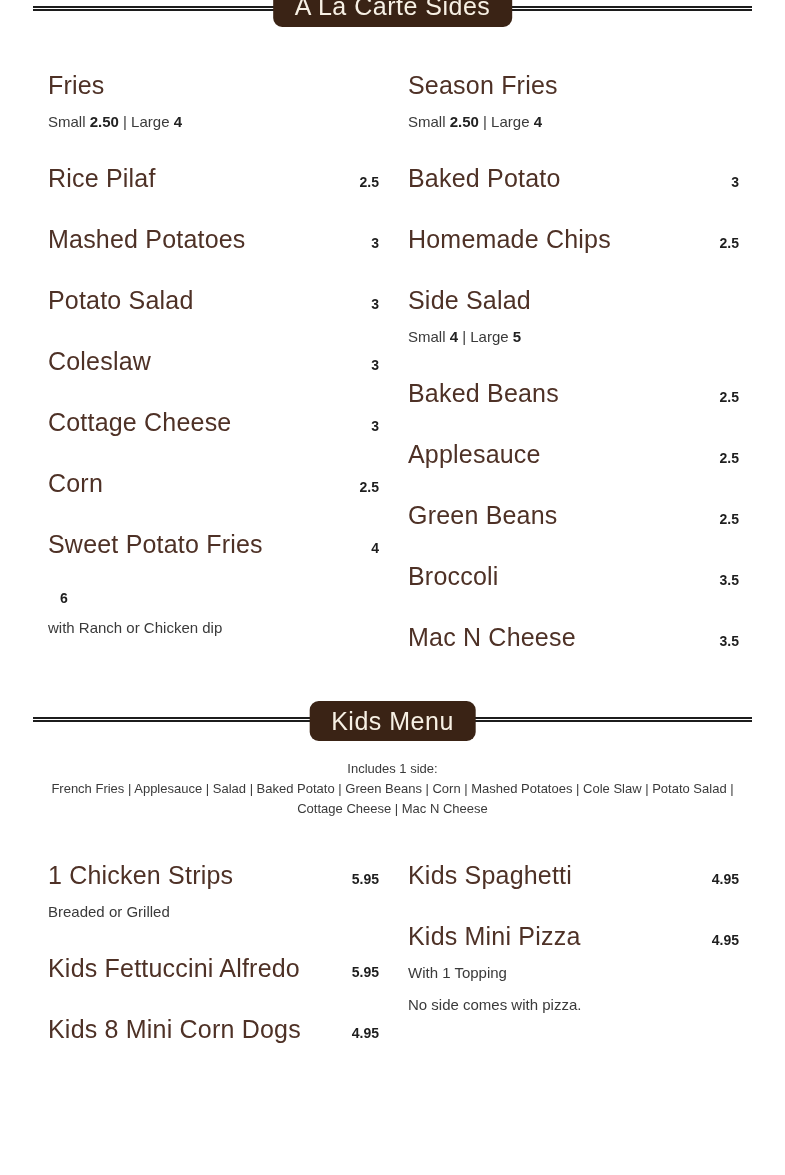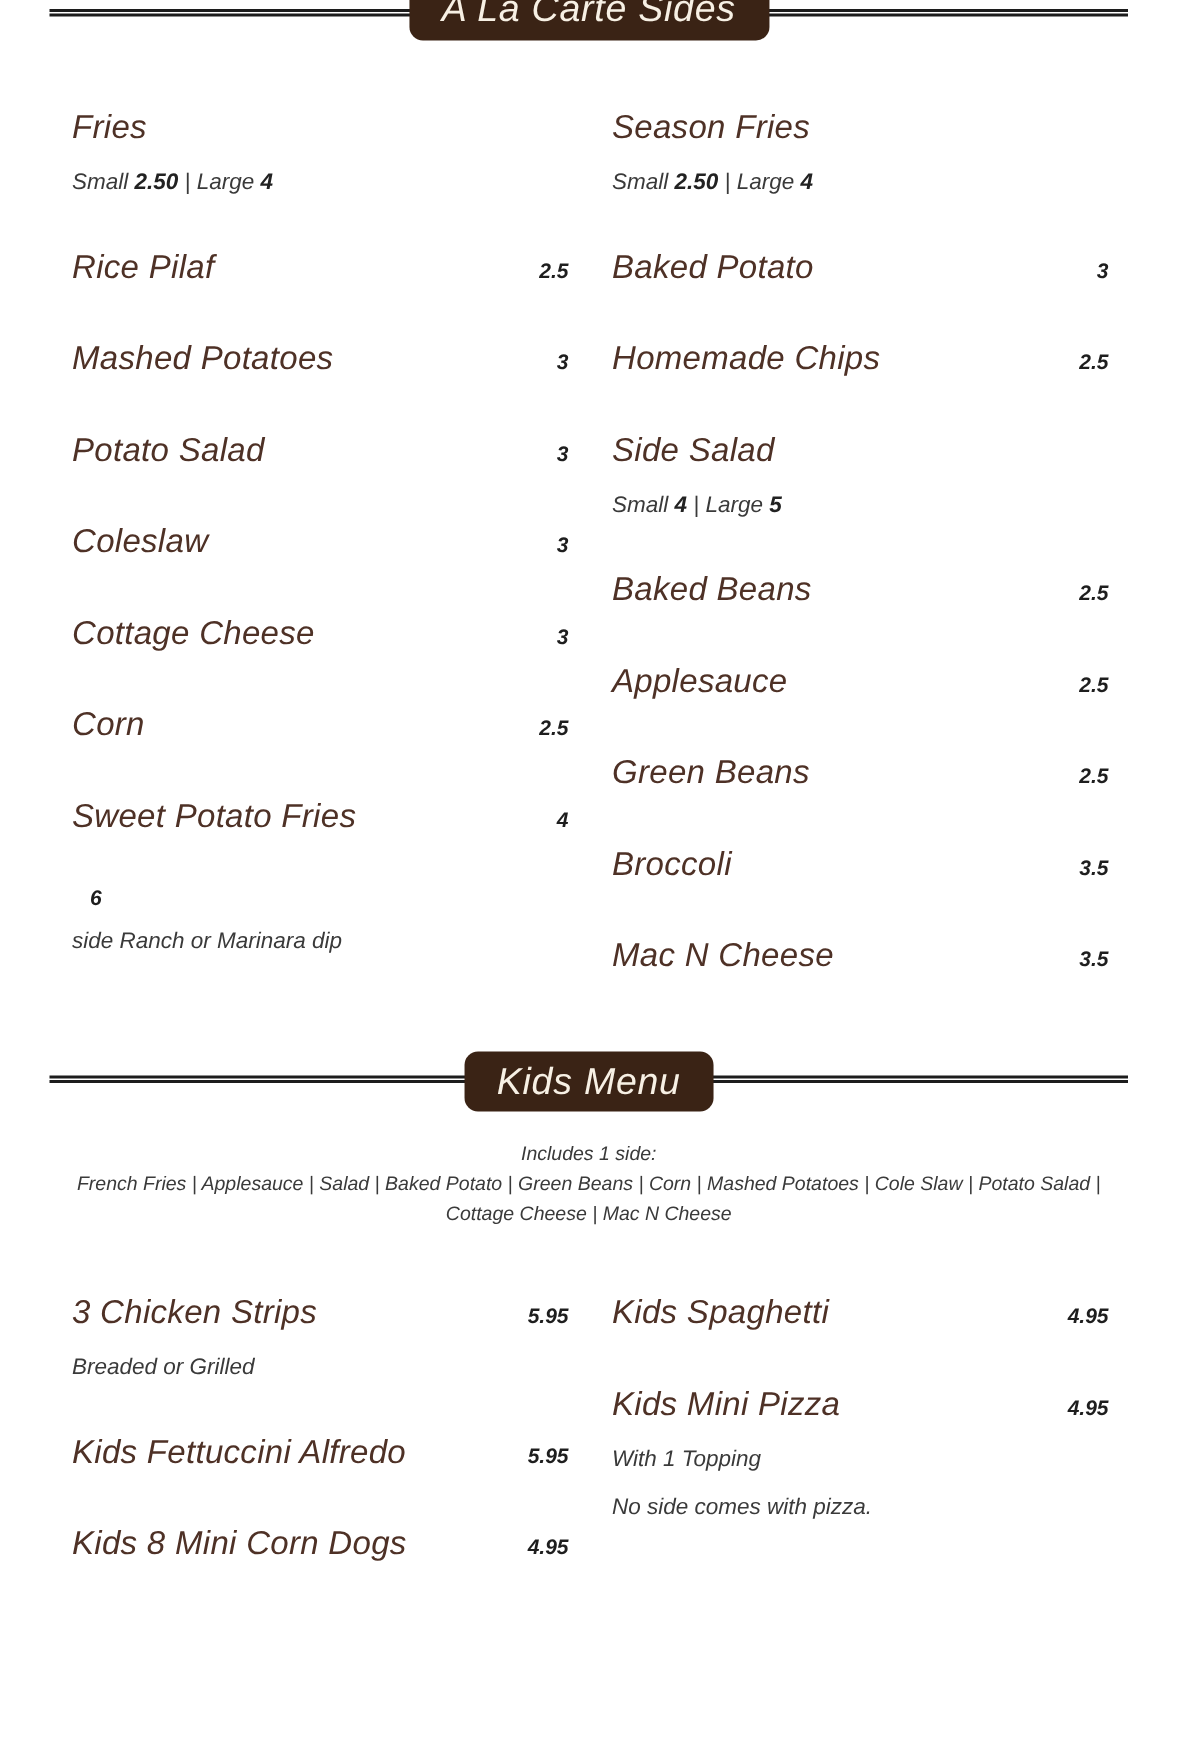--- a/index.html
+++ b/index.html
@@ -3,21 +3,21 @@
 <meta charset="utf-8">
 <style>
   * { margin: 0; padding: 0; box-sizing: border-box; }
   html, body { background: #ffffff; }
   body {
     width: 785px; height: 1175px;
     position: relative;
     overflow: hidden;
     font-family: "Liberation Sans", sans-serif;
   }
-  .page { width: 785px; height: 1175px; overflow: hidden; position: relative; background: #fff; font-style: italic; }
+  .page { width: 785px; height: 1175px; overflow: hidden; position: relative; background: #fff; }
 
   
   .banner { position: relative; }
   .banner .rule {
     position: absolute; left: 33px; right: 33px;
     height: 5px;
     border-top: 2px solid #1c1c1c;
     border-bottom: 2px solid #1c1c1c;
   }
   .banner .pill {
@@ -46,21 +46,21 @@
     margin: 0 46px 0 48px;
   }
   .menu-grid.alacarte { margin-top: 42px; }
   .menu-grid.kids-grid { margin-top: 41px; }
 
   .menu-item { margin-bottom: 31px; }
   .item-row {
     display: flex; justify-content: space-between; align-items: baseline;
   }
   .item-name {
-    font-size: 22px; line-height: 30px;
+    font-size: 25px; line-height: 30px;
     color: #4e3126; letter-spacing: 0.2px;
   }
   .item-price {
     font-size: 14px; font-weight: 700; color: #1e1e1e;
     padding-left: 12px; white-space: nowrap;
   }
   .item-desc {
     margin-top: 12px;
     font-size: 15px; line-height: 20px; color: #3a3a3a;
   }
@@ -141,21 +141,21 @@
         <div class="menu-item">
           <div class="item-row">
             <span class="item-name">Sweet Potato Fries</span>
             <span class="item-price">4</span>
           </div>
         </div>
         <div class="menu-item">
           <div class="item-row">
             <span class="item-price">6</span>
           </div>
-          <div class="item-desc"><span>side Ranch or Marinara dip</span></div>
+          <div class="item-desc"><span>with Ranch or Chicken dip</span></div>
         </div>
       </div>
     <div class="menu-col">
         <div class="menu-item">
           <div class="item-row">
             <span class="item-name">Season Fries</span>
           </div>
           <div class="item-desc"><span>Small </span><b>2.50</b><span> | Large </span><b>4</b></div>
         </div>
         <div class="menu-item">
@@ -221,21 +221,21 @@
 
   <div class="includes">
     <span class="includes-label">Includes 1 side:</span>
     <span>French Fries | Applesauce | Salad | Baked Potato | Green Beans | Corn | Mashed Potatoes | Cole Slaw | Potato Salad | Cottage Cheese | Mac N Cheese</span>
   </div>
 
   <div class="menu-grid kids-grid">
     <div class="menu-col">
         <div class="menu-item">
           <div class="item-row">
-            <span class="item-name">3 Chicken Strips</span>
+            <span class="item-name">1 Chicken Strips</span>
             <span class="item-price">5.95</span>
           </div>
           <div class="item-desc"><span>Breaded or Grilled</span></div>
         </div>
         <div class="menu-item">
           <div class="item-row">
             <span class="item-name">Kids Fettuccini Alfredo</span>
             <span class="item-price">5.95</span>
           </div>
         </div>

